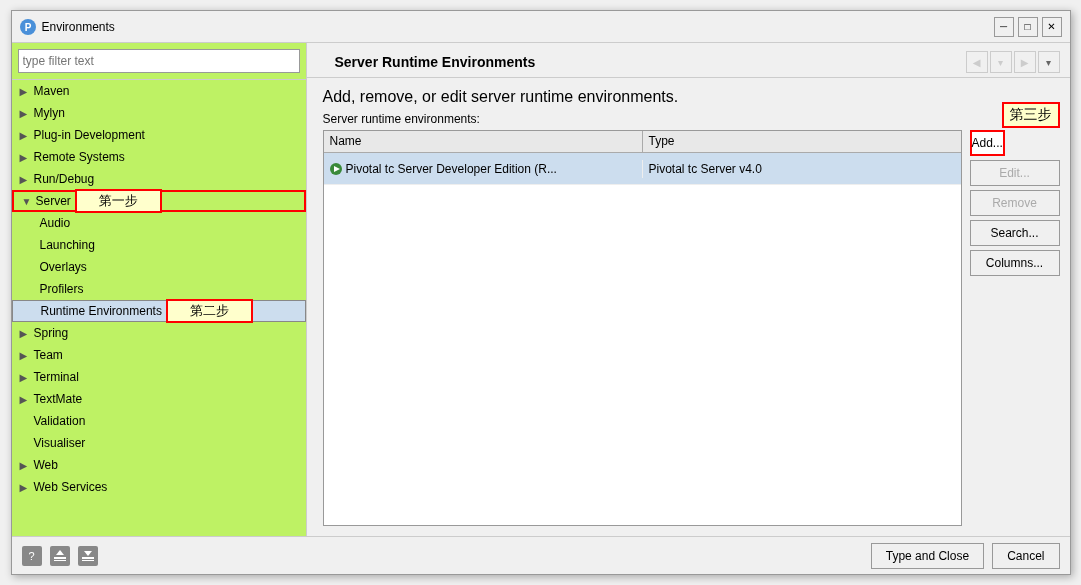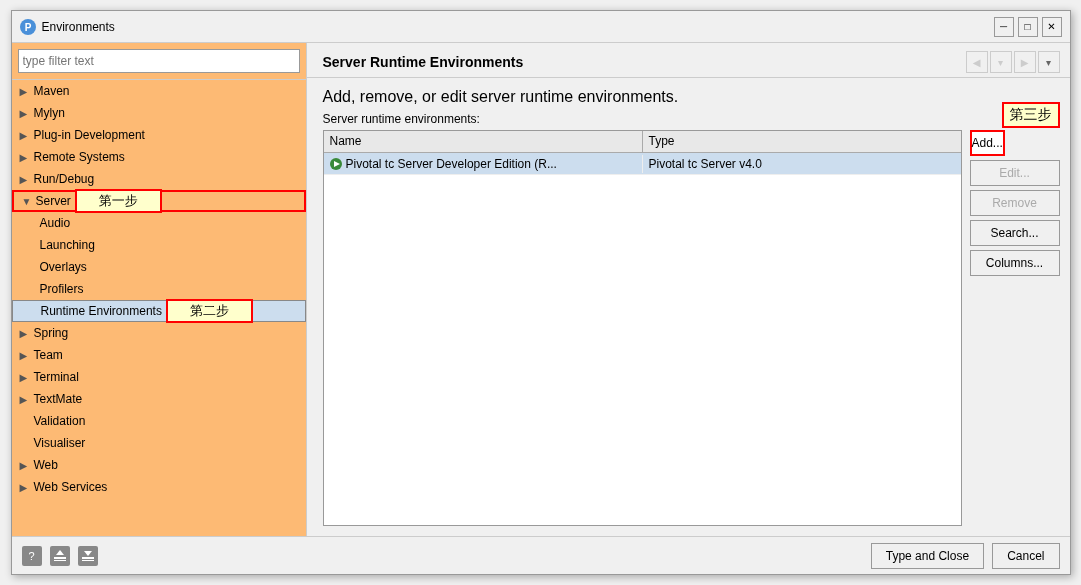--- a/index.html
+++ b/index.html
@@ -72,21 +72,21 @@
     .main-content {
       display: flex;
       flex: 1;
       overflow: hidden;
     }
 
     
     .sidebar {
       width: 295px;
       min-width: 295px;
-      background: #fdba74;
+      background: #bef264;
       border-right: 1px solid #ccc;
       display: flex;
       flex-direction: column;
       overflow: hidden;
     }
     .filter-input-wrap {
       padding: 6px;
       border-bottom: 1px solid #ccc;
     }
     .filter-input {
@@ -141,21 +141,21 @@
       flex: 1;
       display: flex;
       flex-direction: column;
       background: #f0f0f0;
       padding: 0;
     }
     .right-header {
       display: flex;
       justify-content: space-between;
       align-items: center;
-      padding: 8px 10px 4px 16px;
+      padding: 8px 10px 4px 28px;
       border-bottom: 1px solid #ccc;
       background: #f0f0f0;
     }
     .right-title {
       font-size: 14px;
       font-weight: bold;
       color: #000;
     }
     .nav-arrows {
       display: flex;
@@ -224,21 +224,21 @@
       padding: 3px 6px;
       font-size: 12px;
       font-weight: normal;
     }
     .server-table-body {
       flex: 1;
       overflow-y: auto;
     }
     .table-row {
       display: flex;
-      height: 22px;
+      height: 32px;
       align-items: center;
       border-bottom: 1px solid #eee;
     }
     .table-row.selected { background: #cde; }
     .table-cell {
       flex: 1;
       padding: 2px 6px;
       font-size: 12px;
       overflow: hidden;
       text-overflow: ellipsis;

